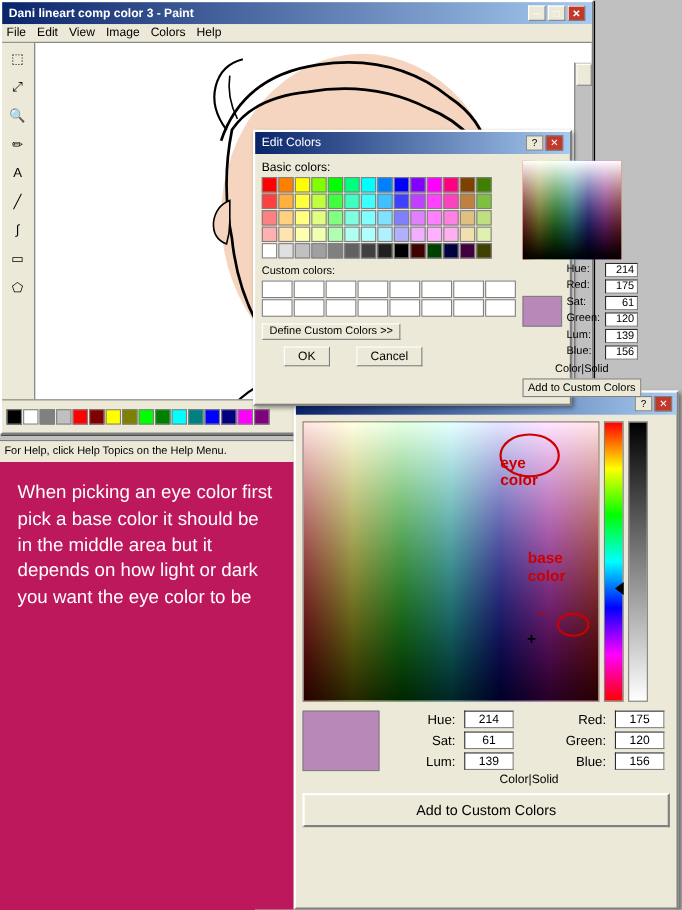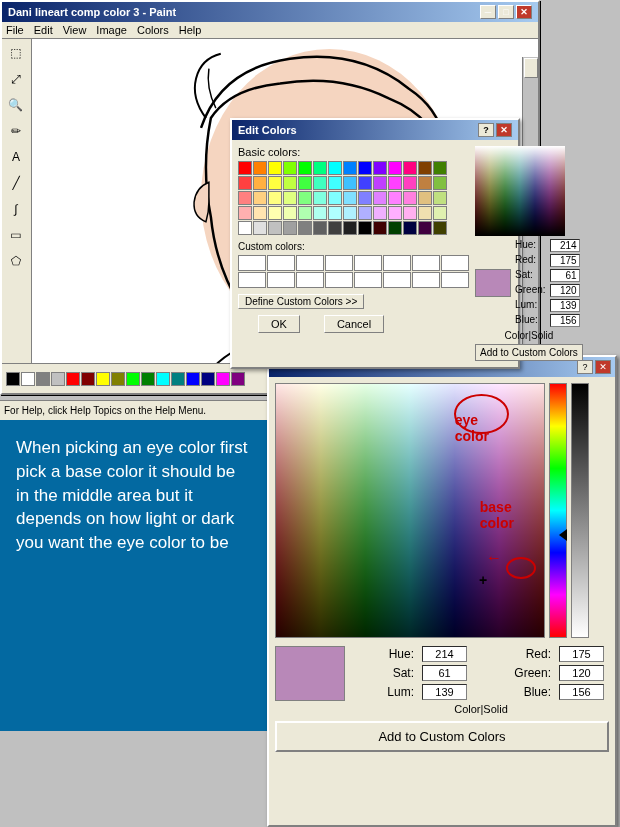--- a/index.html
+++ b/index.html
@@ -110,21 +110,21 @@
       border-right-color: #808080;
       border-bottom-color: #808080;
       box-shadow: 2px 2px 4px rgba(0,0,0,0.4);
       z-index: 10;
       font-size: 11px;
     }
     .dialog-titlebar {
       background: linear-gradient(to right, #0a246a, #a6caf0);
       color: #fff;
       font-size: 11px;
-      font-weight: bold;
+      font-weight: normal;
       padding: 3px 6px;
       display: flex;
       align-items: center;
       justify-content: space-between;
       height: 20px;
     }
     .dialog-controls { display: flex; gap: 2px; }
     .dialog-btn {
       width: 16px; height: 14px;
       background: #ece9d8;
@@ -394,22 +394,22 @@
       cursor: pointer;
       text-align: center;
       margin-top: 4px;
     }
 
     
     .annotation-panel {
       position: absolute;
       top: 420px; left: 0;
       width: 268px;
-      height: 311px;
-      background: #0369a1;
+      height: 407px;
+      background: #be185d;
       color: #fff;
       font-size: 17px;
       line-height: 1.4;
       padding: 16px;
       z-index: 4;
     }
 
     
     .help-bar {
       position: absolute;

